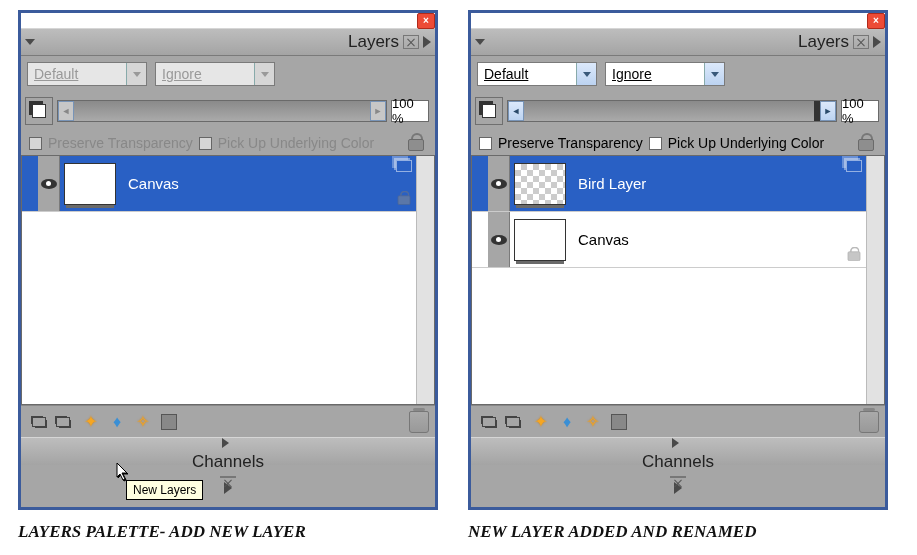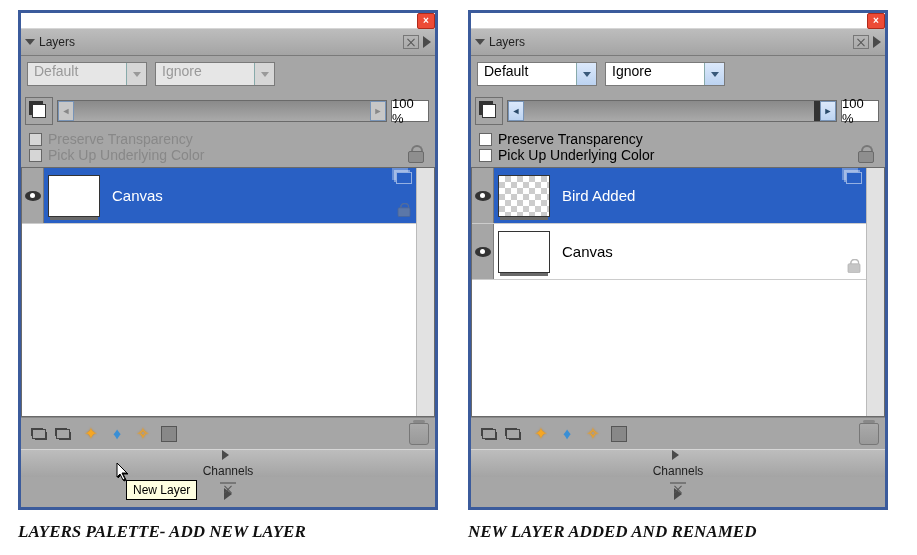--- a/index.html
+++ b/index.html
@@ -58,22 +58,23 @@
   }
   .collapse-tri.right-tri {
     width: 0; height: 0;
     border-left: 7px solid #4a4a4a;
     border-top: 5px solid transparent;
     border-bottom: 5px solid transparent;
     margin-top: 0;
   }
   .pal-title {
     flex: 1;
-    font-size: 12px;
+    font-size: 17px;
     color: #222;
+    text-align: right;
   }
   .pal-x {
     width: 16px; height: 14px;
     border: 1px solid #777;
     position: relative;
   }
   .pal-x::before, .pal-x::after {
     content: "";
     position: absolute;
     left: 2px; top: 6px;
@@ -95,24 +96,25 @@
     align-items: center;
     gap: 8px;
     padding: 0 6px;
   }
   .dropdown {
     height: 24px;
     width: 120px;
     background: #fff;
     border: 1px solid #7a7a7a;
     display: flex;
-    align-items: flex-start;
+    align-items: center;
     padding-left: 6px;
     position: relative;
     font-size: 14px;
+    text-decoration: underline;
   }
   .dropdown.disabled { color: #999; background:#e6e6e6; }
   .dropdown-arrow {
     position: absolute;
     right: 0; top: 0;
     width: 20px; height: 100%;
     background: linear-gradient(#dce9fb,#bcd3f1);
     border-left: 1px solid #8aa;
     display:flex; align-items:center; justify-content:center;
   }
@@ -174,21 +176,21 @@
     justify-content:center;
     font-size:13px;
   }
   .check-row {
     background: #a6a6a6;
     padding: 1px 8px 4px 8px;
     display:flex;
     justify-content:space-between;
     align-items:flex-end;
   }
-  .check-lines { display:flex; flex-direction:column; gap:0; }
+  .check-lines { display:flex; flex-direction:row; gap:6px; }
   .check-line { display:flex; align-items:center; gap:6px; font-size:14px; }
   .check { width:13px;height:13px; background:#fff; border:1px solid #666; }
   .check-line.disabled { color: #888; }
   .check-line.disabled .check { background:#d6d6d6; }
   .lock-big {
     width: 22px; height: 20px;
     position:relative;
   }
   .lock-big::after {
     content:"";
@@ -223,20 +225,21 @@
     width:18px;
     background:#e2e2e2;
     border-left:1px solid #bbb;
   }
   .layer-row {
     height: 56px;
     display:flex;
     align-items:center;
     background:#fff;
     border-bottom: 1px solid #ccc;
+    padding-left: 16px;
   }
   .layer-row.selected { background: #2960c4; color:#fff; }
   .eye-col {
     width: 22px; height: 100%;
     background:#a6a6a6;
     border-right:1px solid #7a7a7a;
     display:flex; align-items:center; justify-content:center;
     position:relative;
   }
   .eye {
@@ -427,21 +430,21 @@
     <div class="pal-x"></div>
     <div class="menu-tri"></div>
   </div>
 </div>
 
 <div class="cursor-arrow" style="left:116px; top:462px;">
   <svg viewBox="0 0 14 20">
       <path d="M1,1 L1,15 L4,12 L7,18 L9,17 L6,11 L11,11 Z" fill="#fff" stroke="#000" stroke-width="1"></path>
     </svg>
 </div>
-<div class="tooltip" style="left:126px; top:480px;">New Layer</div>
+<div class="tooltip" style="left:126px; top:480px;">New Layers</div>
 
 <div class="panel-wrap right">
   <div class="titlebar-spacer">
     <div class="close-x">×</div>
   </div>
   <div class="pal-header">
     <div class="collapse-tri"></div>
     <div class="pal-title">Layers</div>
     <div class="pal-x"></div>
     <div class="menu-tri"></div>
@@ -480,21 +483,21 @@
     <div class="lock-big"></div>
   </div>
   <div class="layer-list right-h">
     <div class="layer-row selected">
       <div class="eye-col">
           <div class="eye"></div>
         </div>
       <div class="thumb-region">
           <div class="thumb checker"></div>
         </div>
-      <div class="layer-name">Bird Added</div>
+      <div class="layer-name">Bird Layer</div>
       <div class="row-right">
         <div class="stack-ico"></div>
       </div>
     </div>
     <div class="layer-row">
       <div class="eye-col">
           <div class="eye"></div>
         </div>
       <div class="thumb-region">
           <div class="thumb"></div>

